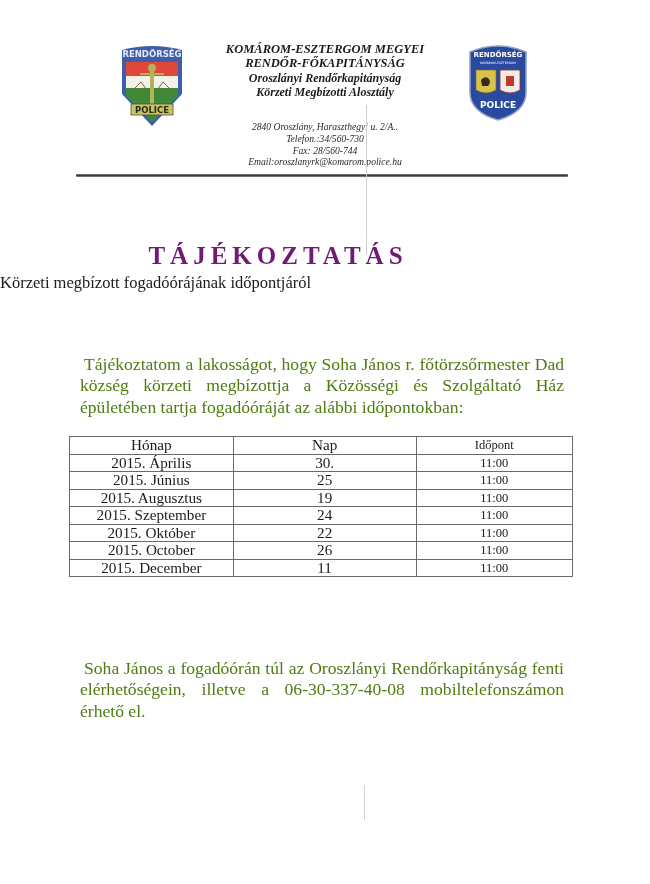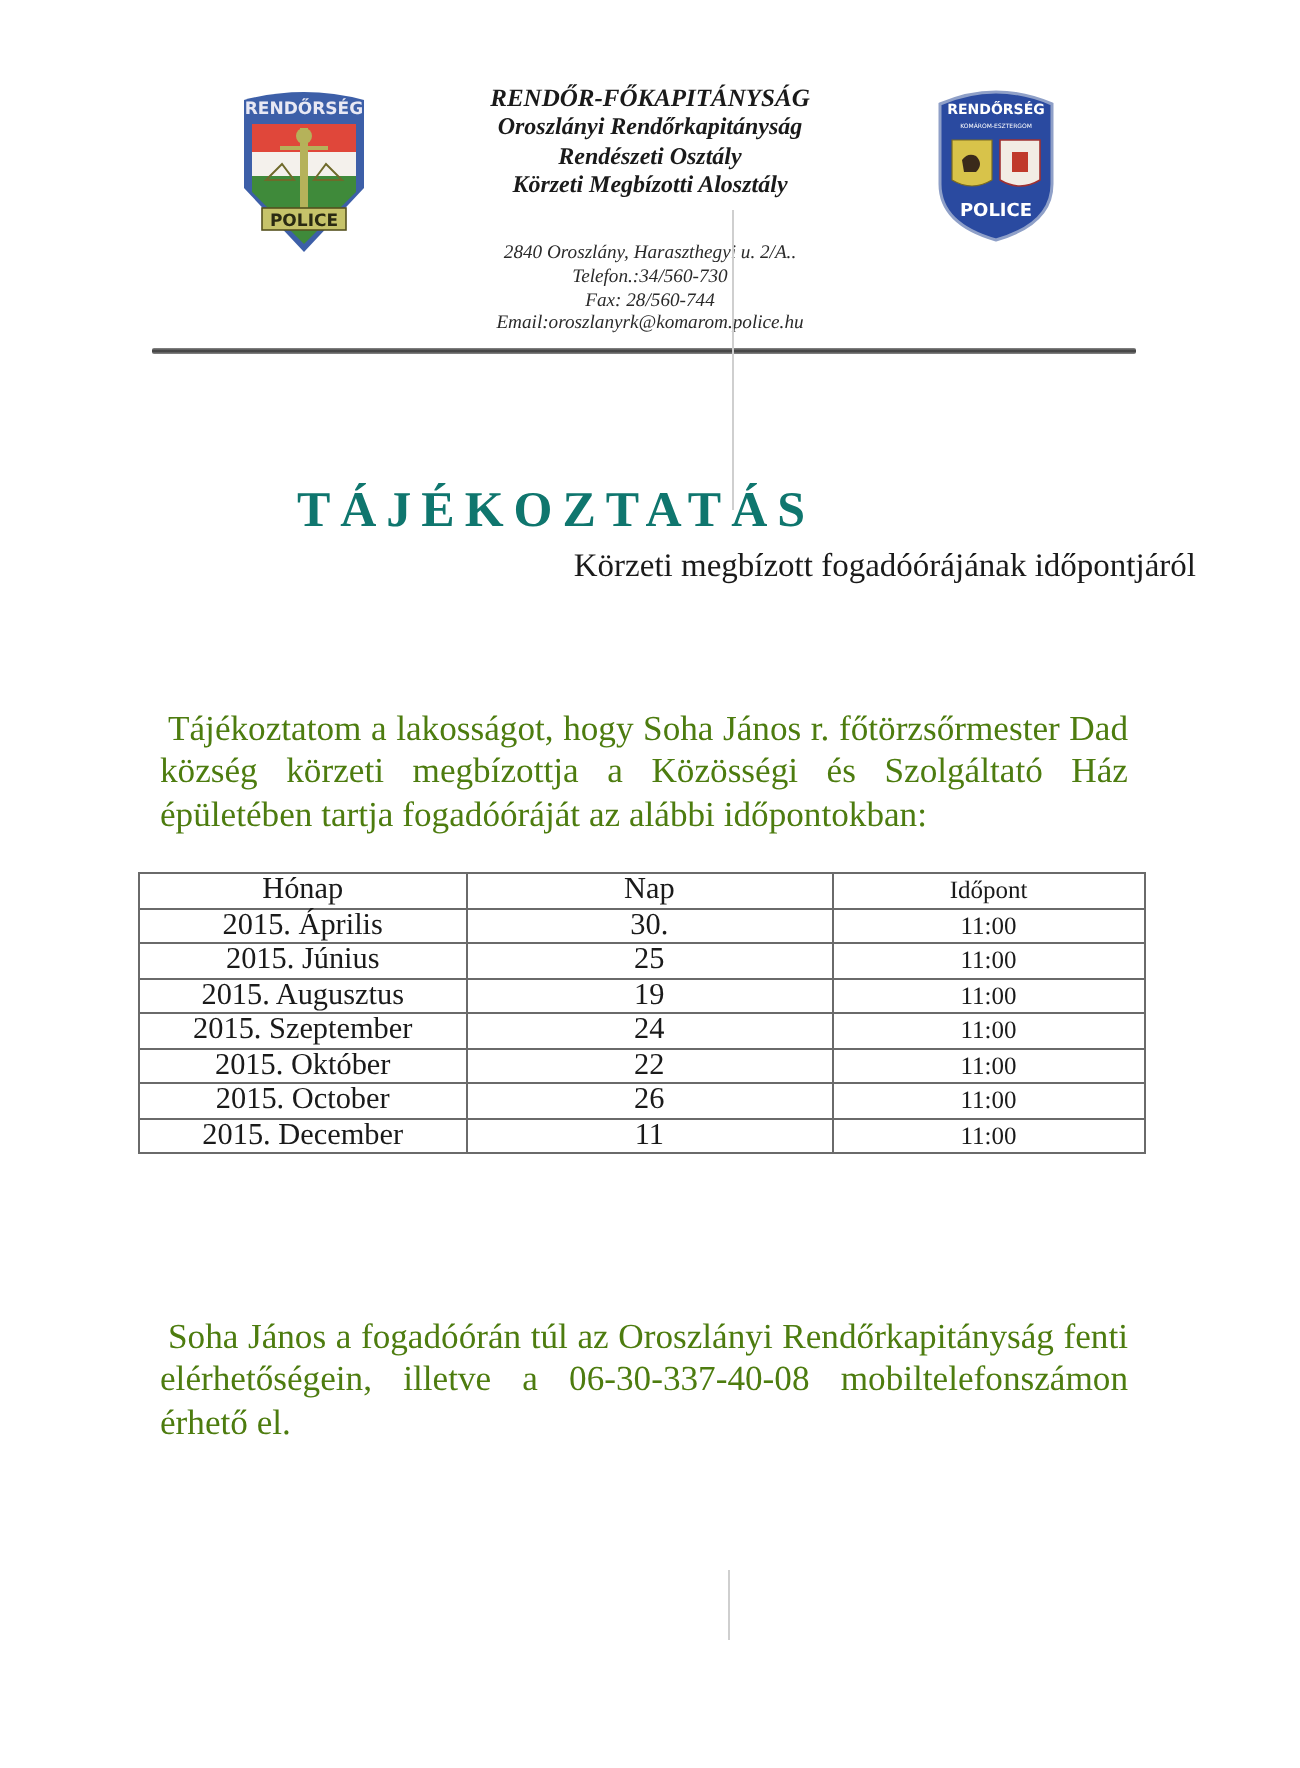--- a/index.html
+++ b/index.html
@@ -15,22 +15,22 @@
   .org .l1, .org .l2 { font-size:12.5px; }
   .org .l3, .org .l4, .org .l5 { font-size:12px; }
   .contact { position:absolute; left:200px; top:121px; width:250px; text-align:center;
              font-style:italic; font-size:9.6px; line-height:11.8px; color:#2a2a2a; }
   .rule { position:absolute; left:76px; top:174px; width:492px; height:3px;
           background:linear-gradient(#8a8a8a,#3a3a3a,#8a8a8a); border-radius:1px; }
   .scanline { position:absolute; width:1px; background:#cfcfcf; }
 
   
   .title { position:absolute; left:0; top:242px; width:556px; text-align:center;
-           font-size:25px; font-weight:bold; letter-spacing:5px; color:#0f766e; }
-  .subtitle { position:absolute; left:0; top:273px; width:598px; text-align:right;
+           font-size:25px; font-weight:bold; letter-spacing:5px; color:#701a75; }
+  .subtitle { position:absolute; left:0; top:273px; width:598px; text-align:left;
               font-size:16.5px; color:#1a1a1a; }
 
   
   .para { position:absolute; left:80px; width:484px; font-size:17.6px;
           line-height:21.3px; text-align:justify; color:#4d7c0f; }
   .para.p1 { top:354px; }
   .para.p2 { top:658px; }
   .indent { display:inline-block; width:4px; }
 
   
@@ -55,23 +55,23 @@
     <rect x="34" y="22" width="4" height="40" fill="#b5b25a"></rect>
     <circle cx="36" cy="26" r="4" fill="#b5b25a"></circle>
     <rect x="24" y="31" width="24" height="2" fill="#b5b25a"></rect>
     <path d="M17 48 L25 40 L31 48 Z M41 48 L47 40 L55 48 Z" fill="none" stroke="#6f6a2a" stroke-width="1"></path>
     <rect x="15" y="62" width="42" height="11" fill="#c6c36a" stroke="#55521f" stroke-width="0.8"></rect>
     <text x="36" y="71" font-size="8.5" font-weight="bold" text-anchor="middle" fill="#2a2a12" font-family="DejaVu Sans, sans-serif">POLICE</text>
     <text x="36" y="15" font-size="8.5" font-weight="bold" text-anchor="middle" fill="#e8e8f4" font-family="DejaVu Sans, sans-serif">RENDŐRSÉG</text>
   </svg>
 
   <div class="org">
+    <div class="l1">KOMÁROM-ESZTERGOM MEGYEI</div>
     <div class="l2">RENDŐR-FŐKAPITÁNYSÁG</div>
     <div class="l3">Oroszlányi Rendőrkapitányság</div>
-    <div class="l4">Rendészeti Osztály</div>
     <div class="l5">Körzeti Megbízotti Alosztály</div>
   </div>
 
   <div class="contact">
     <div>2840 Oroszlány, Haraszthegyi u. 2/A..</div>
     <div>Telefon.:34/560-730</div>
     <div>Fax: 28/560-744</div>
     <div>Email:oroszlanyrk@komarom.police.hu</div>
   </div>
 

